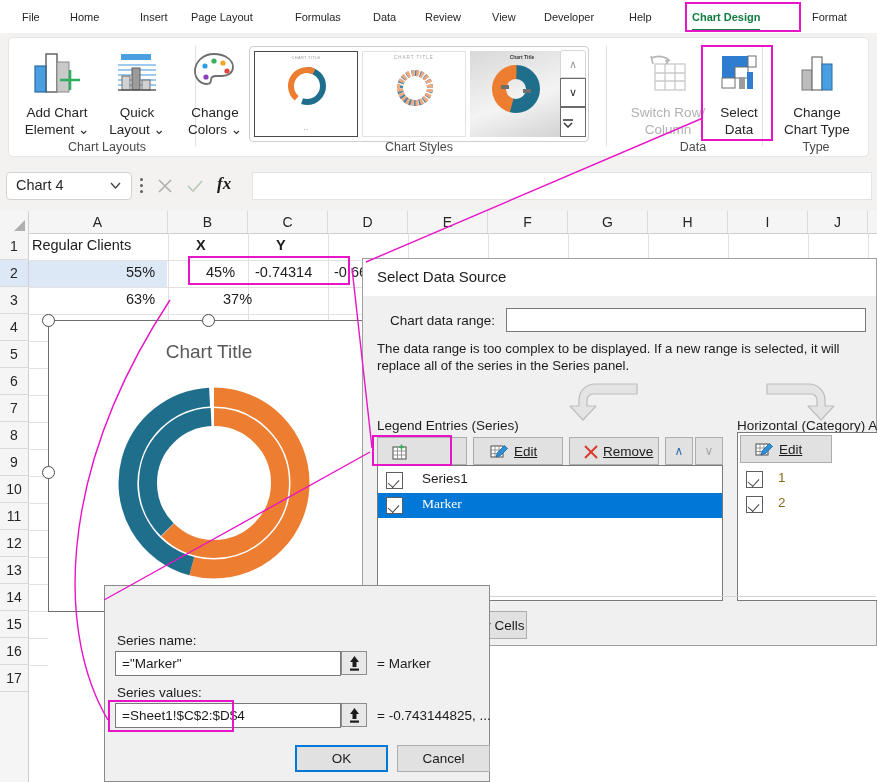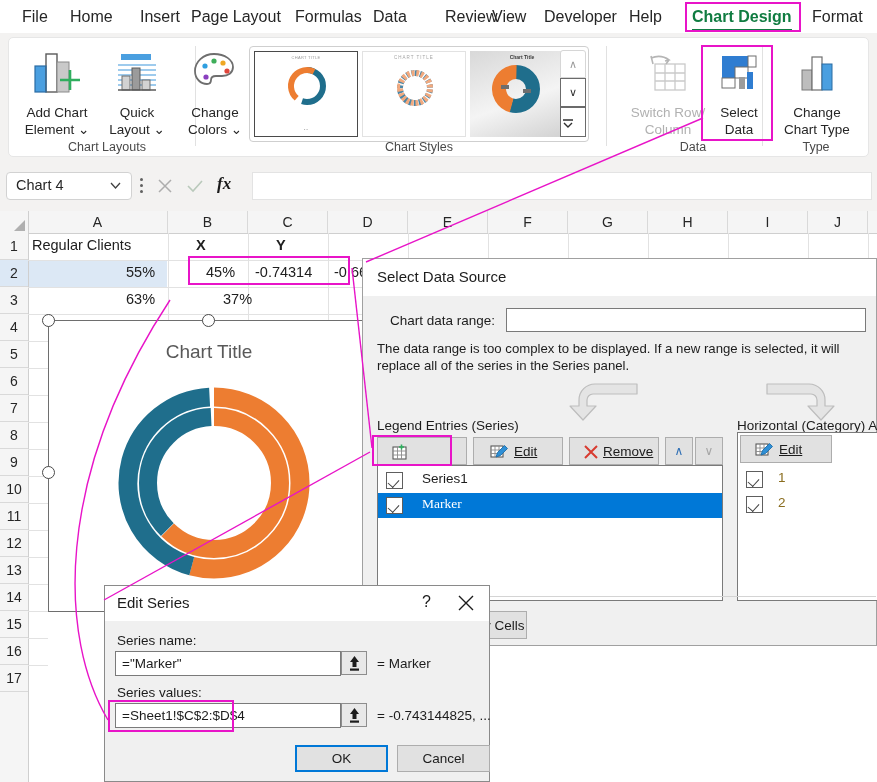--- a/index.html
+++ b/index.html
@@ -7,21 +7,21 @@
     width:877px;height:782px;position:relative;overflow:hidden;
     background:#ffffff;
     font-family:"Liberation Sans", sans-serif;
     font-size:13px;color:#212121;
     -webkit-font-smoothing:antialiased;
   }
   .abs{position:absolute;}
 
   
   #ribbon-tabs{left:0;top:0;width:877px;height:33px;background:#ffffff;}
-  .tab{position:absolute;top:6px;height:22px;line-height:22px;font-size:16px;color:#262626;white-space:nowrap;cursor:default;}
+  .tab{position:absolute;top:6px;height:22px;line-height:22px;font-size:11px;color:#262626;white-space:nowrap;cursor:default;}
   .tab.active{color:#107c41;font-weight:600;}
   .tab.active .tab-underline{position:absolute;left:0;right:0;bottom:-4px;height:3px;background:#107c41;}
   #tab-highlight{left:685px;top:2px;width:116px;height:30px;border:2px solid #e814c8;box-sizing:border-box;}
 
   
   #ribbon{left:0;top:33px;width:877px;height:128px;background:#f3f2f1;border-bottom:1px solid #d6d6d6;}
   #ribbon-inner{left:8px;top:4px;width:861px;height:120px;background:#ffffff;border-radius:5px;border:1px solid #e6e6e6;box-sizing:border-box;}
   .grp-sep{position:absolute;top:8px;width:1px;height:100px;background:#e1e1e1;}
   .rbtn{position:absolute;top:6px;width:72px;height:100px;text-align:center;cursor:default;}
   .rbtn .cap{position:absolute;left:0;right:0;top:60px;font-size:13.5px;line-height:17px;color:#262626;}
@@ -89,21 +89,21 @@
 </head>
 <body>
 
 <div class="abs" id="ribbon-tabs">
     <div class="tab" style="left: 22px;"><span>File</span></div>
     <div class="tab" style="left: 70px;"><span>Home</span></div>
     <div class="tab" style="left: 140px;"><span>Insert</span></div>
     <div class="tab" style="left: 191px;"><span>Page Layout</span></div>
     <div class="tab" style="left: 295px;"><span>Formulas</span></div>
     <div class="tab" style="left: 373px;"><span>Data</span></div>
-    <div class="tab" style="left: 445px;"><span>Review</span></div>
+    <div class="tab" style="left: 425px;"><span>Review</span></div>
     <div class="tab" style="left: 492px;"><span>View</span></div>
     <div class="tab" style="left: 544px;"><span>Developer</span></div>
     <div class="tab" style="left: 629px;"><span>Help</span></div>
     <div class="tab active" style="left: 692px;"><span>Chart Design</span><span class="tab-underline"></span></div>
     <div class="tab" style="left: 812px;"><span>Format</span></div>
   </div>
 <div class="abs mag" id="tab-highlight"></div>
 
 <div class="abs" id="ribbon">
   <div class="abs" id="ribbon-inner">
@@ -469,29 +469,20 @@
     <div id="sds-hr"></div>
     <div class="btn" style="left:14px;top:315px;width:150px;height:28px;line-height:27px;">
       <span class="abs" style="left:0;right:0;top:0;">Hidden and Empty Cells</span>
     </div>
   </div>
 </div>
 
 <div class="abs mag" style="left:372px;top:435px;width:80px;height:31px;"></div>
 
 <div class="abs" id="es">
-  <div id="es-title">
-    <span class="t">Edit Series</span>
-    <span id="es-help">?</span>
-    <span id="es-close">
-      <svg width="18" height="18" viewBox="0 0 18 18">
-          <path d="M2 2l14 14M16 2L2 16" stroke="#1c1c1c" stroke-width="1.4"></path>
-        </svg>
-    </span>
-  </div>
 
   <div class="lbl" style="left:12px;top:47px;"><span>Series name:</span></div>
   <div class="txtbox" style="left:10px;top:65px;width:226px;height:25px;">
     <span class="abs" style="left:6px;top:4px;font-size:13.5px;color:#1c1c1c;">="Marker"</span>
   </div>
   <div class="collapse-btn" style="left:236px;top:65px;">
     <svg class="abs" style="left:5px;top:3px;" width="15" height="17" viewBox="0 0 15 17">
       <path d="M7.5 1 L12 7 H9.5 V12 H5.5 V7 H3 Z" fill="#1c1c1c"></path>
       <rect x="3" y="13.5" width="9" height="2.2" fill="#1c1c1c"></rect>
     </svg>

